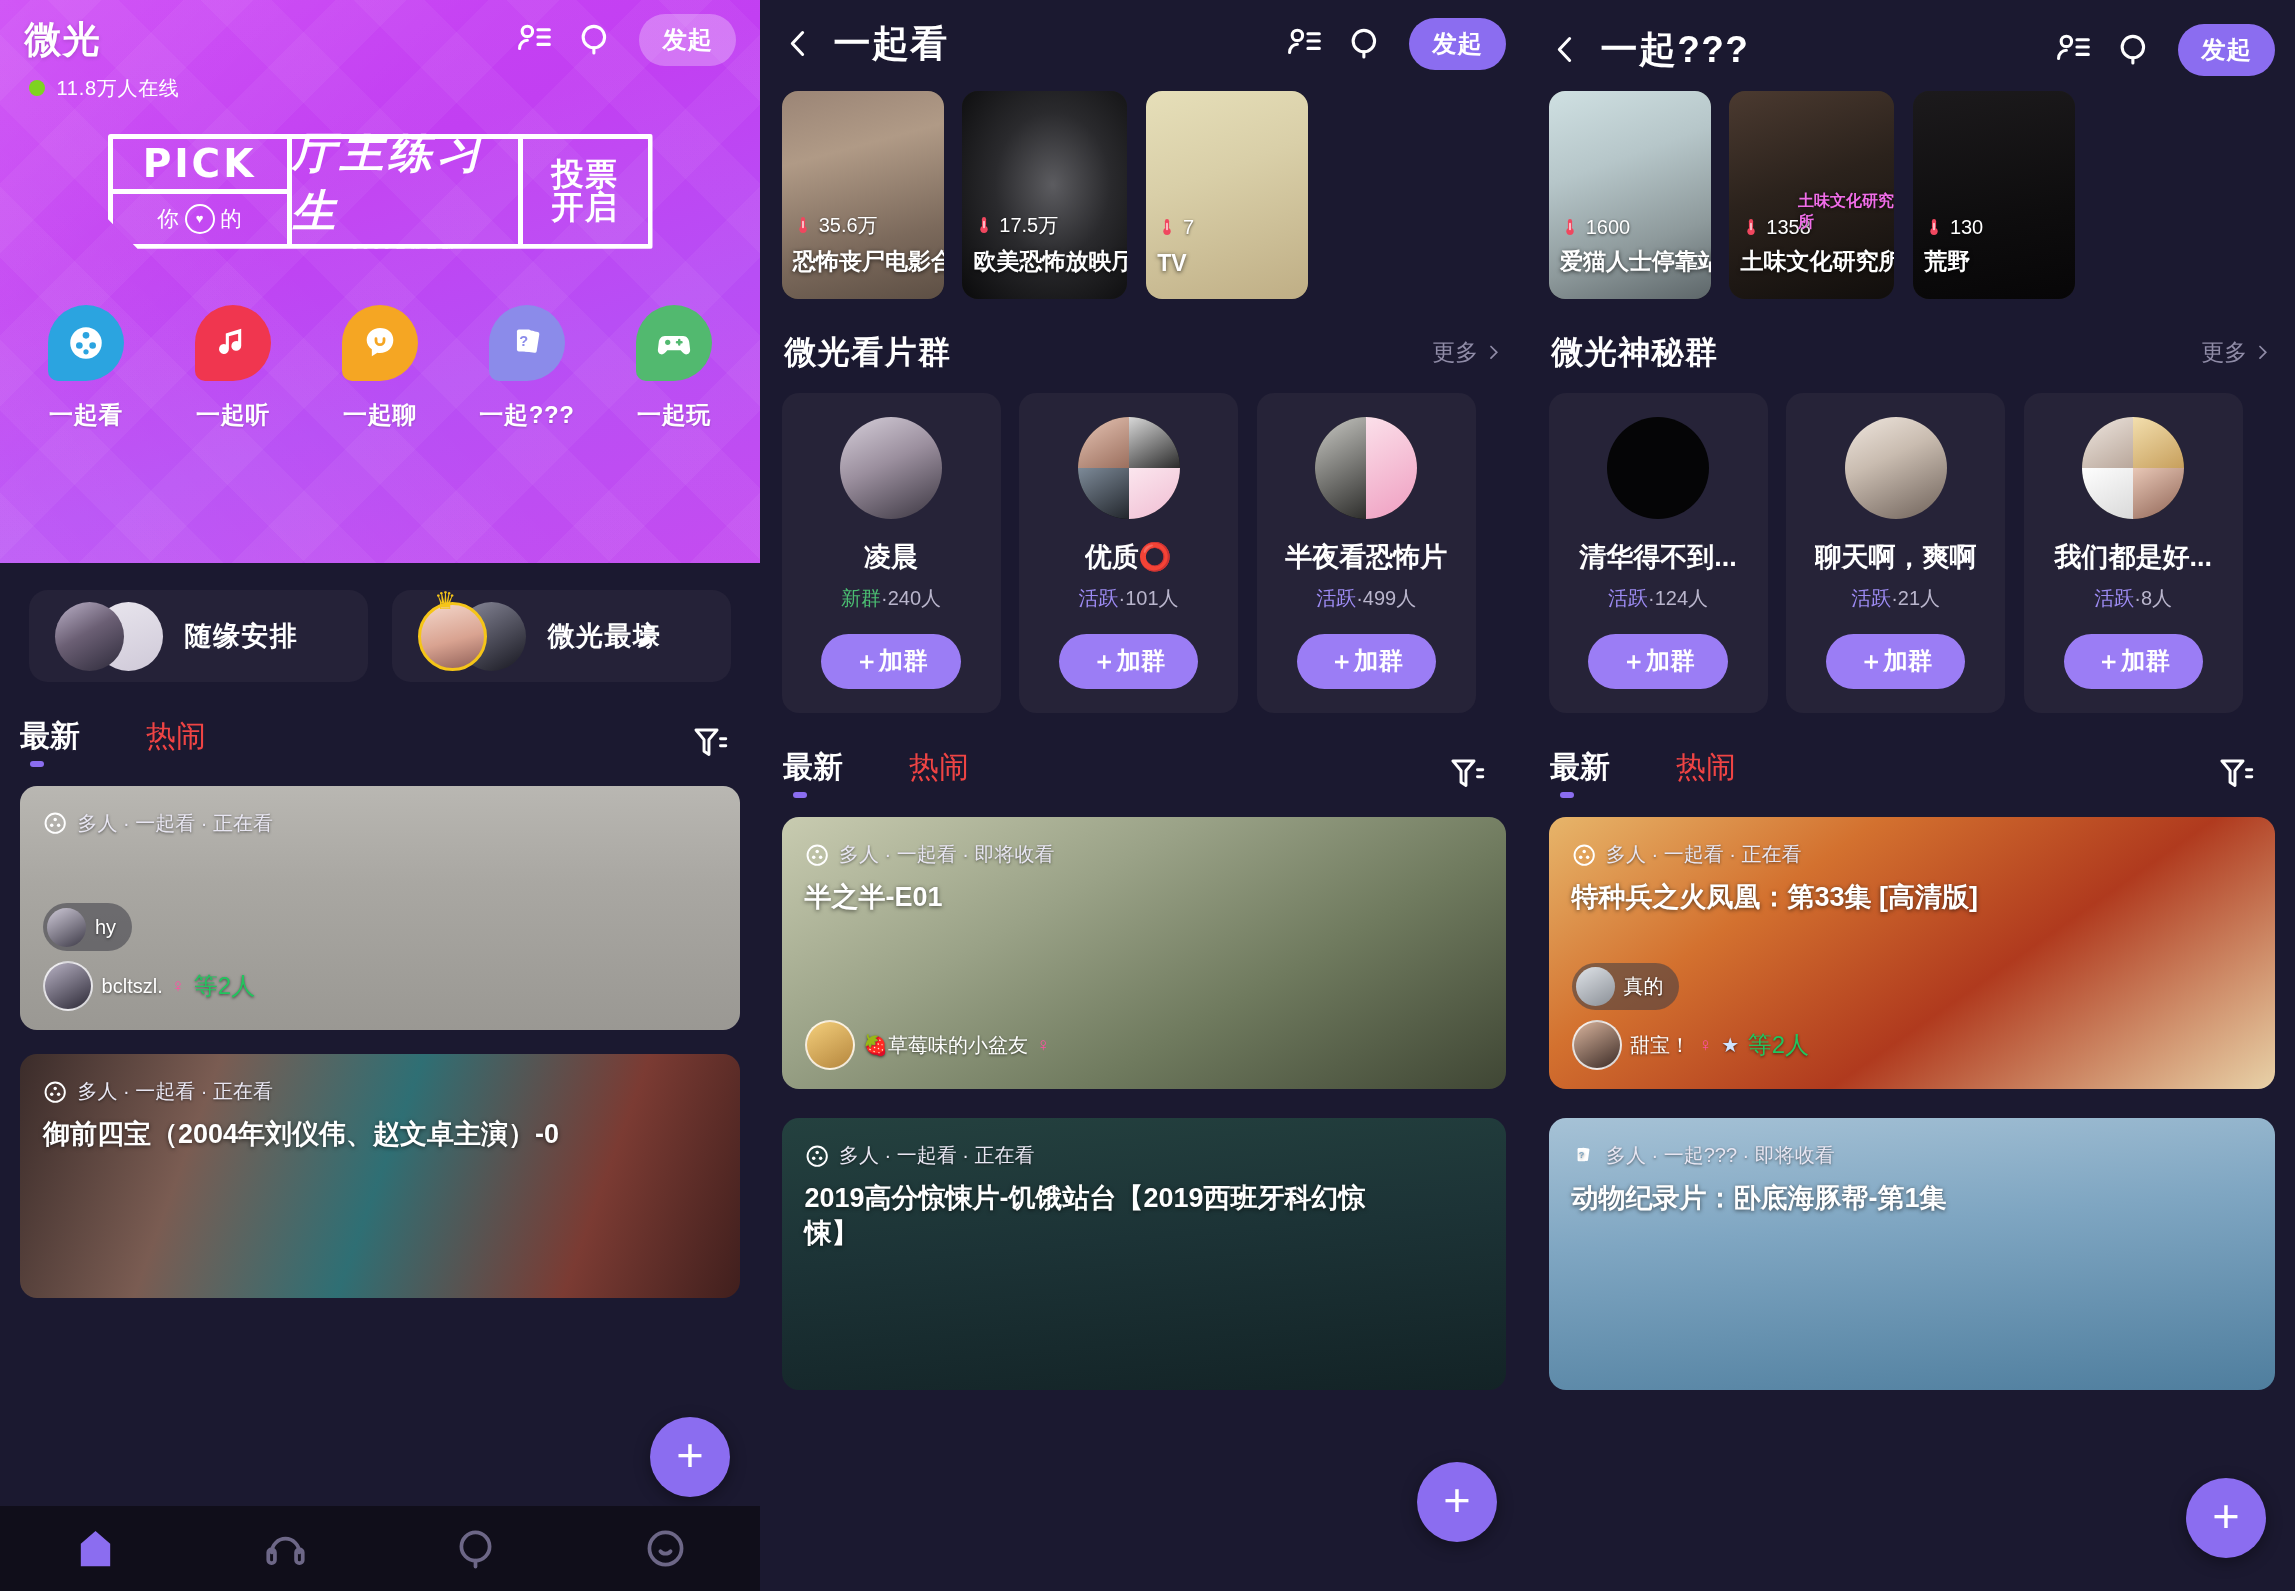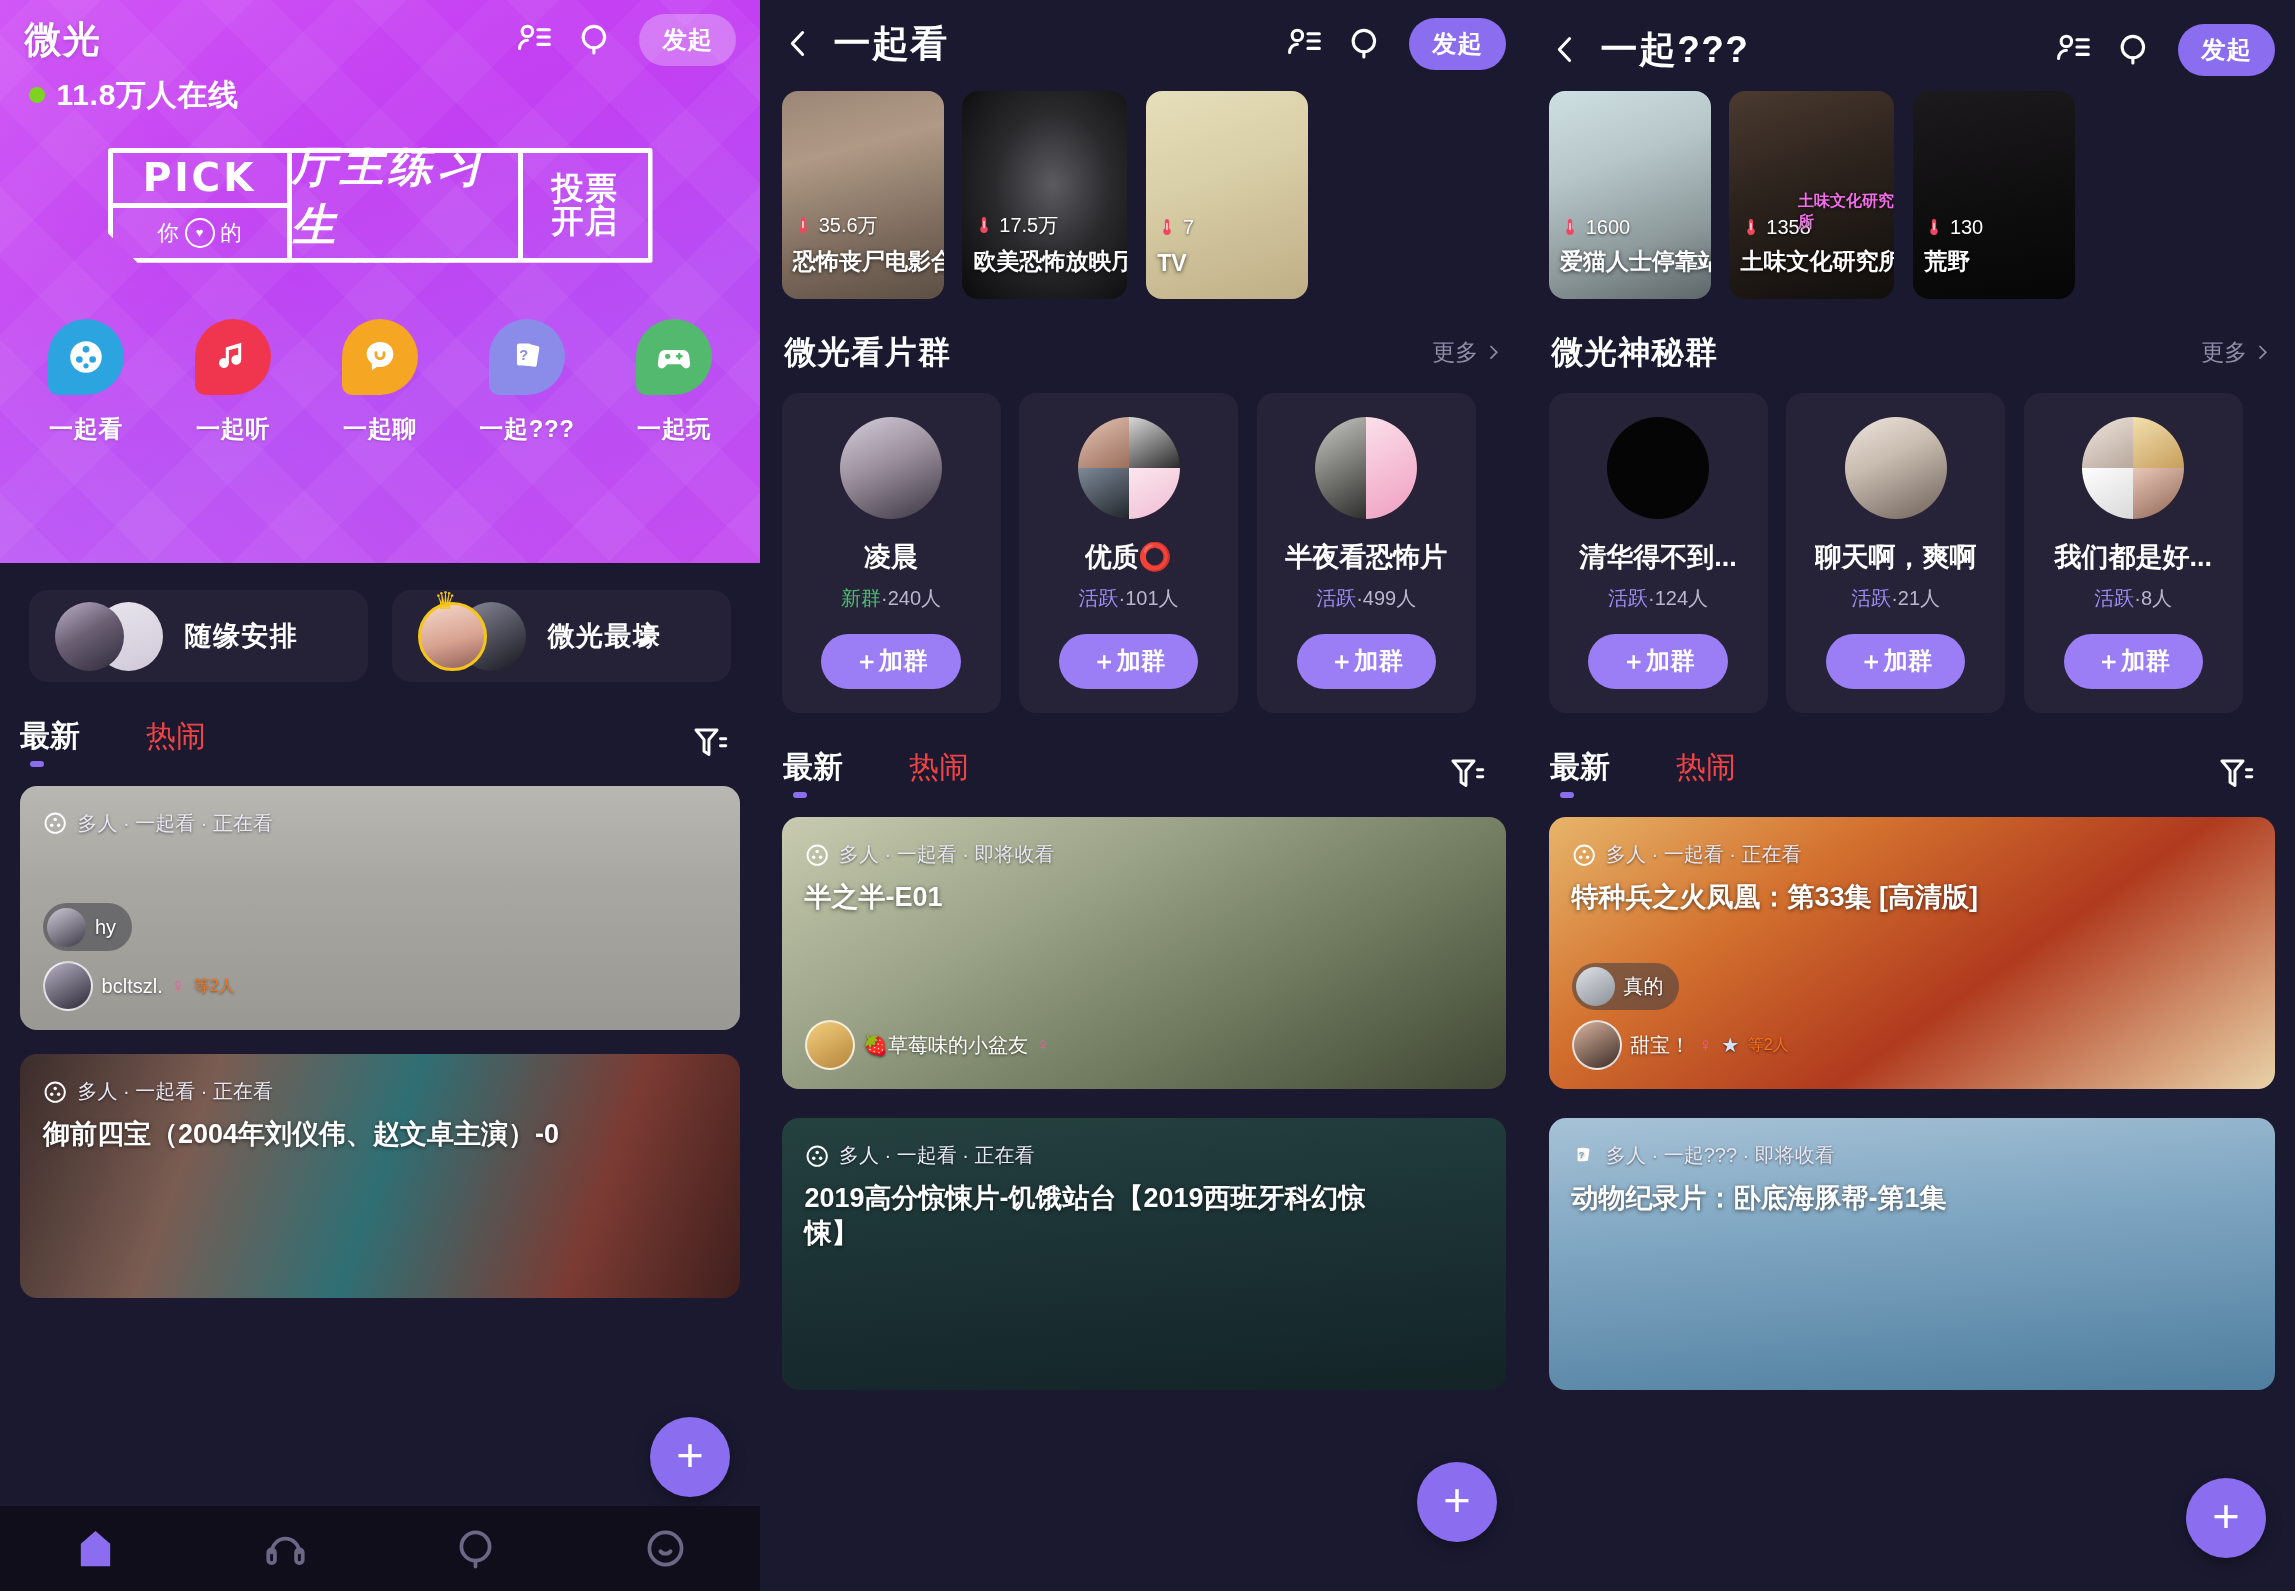--- a/index.html
+++ b/index.html
@@ -37,21 +37,21 @@
   .topspacer { flex:1; }
   .ic { width:44px; height:44px; display:inline-flex; align-items:center; justify-content:center; margin-left:16px;}
   .ic svg { display:block; }
   .btn-launch {
     margin-left:21.5px; background:rgba(255,255,255,.28);
     border-radius:26px; padding:10px 23px; font-size:24.4px; font-weight:bold;
     color:#fff; letter-spacing:0.7px;
   }
   .online { position:relative; z-index:3; display:flex; align-items:center; gap:11.5px; padding:5.7px 0 0 29px; }
   .dot-green { width:16px; height:16px; border-radius:50%; background:#7ed321; display:block; }
-  .online-txt { font-size:30px; color:#fff; letter-spacing:0.7px;font-weight:bold; }
+  .online-txt { font-size:20px; color:#fff; letter-spacing:0.7px; }
 
   .pickbanner {
     position:relative; z-index:3; margin:32px auto 0 auto; width:545px; height:115px;
     border:5.7px solid #fff; border-radius:2.9px;
     display:flex; align-items:stretch;
     background:rgba(255,255,255,.03);
     clip-path: polygon(0 0, 100% 0, 100% 100%, 30px 100%, 0 calc(100% - 30px));
   }
   .pb-left { flex:0 0 179px; border-right:5.7px solid #fff; display:flex; flex-direction:column; }
   .pb-pick { flex:1; display:flex; align-items:center; justify-content:center;
@@ -101,21 +101,21 @@
            font-size:20px; color:#e8e6f2; text-shadow:0 0.7px 2.9px rgba(0,0,0,.55); }
   .ftitle { position:relative; z-index:2; padding:11.5px 108px 0 23px; font-size:27px; font-weight:bold;
             color:#fff; line-height:1.3; text-shadow:0 1.4px 4.3px rgba(0,0,0,.6); }
   .fwatchers { position:absolute; z-index:3; left:23px; bottom:18.6px; }
   .wrow { display:flex; align-items:center; gap:8.6px; margin-top:10px; }
   .wchip { display:flex; align-items:center; gap:8.6px; background:rgba(60,60,70,.55);
            border-radius:29px; padding:4.3px 16px 4.3px 4.3px; }
   .wav { width:39px; height:39px; border-radius:50%; background-size:cover; background-position:center; }
   .wav.big { width:50px; height:50px; border:2.2px solid rgba(255,255,255,.8); }
   .wname { font-size:20px; color:#fff; text-shadow:0 0.7px 2.9px rgba(0,0,0,.6); }
-  .wmore { font-size:16px; color:#f97316; text-shadow:0 0.7px 2.9px rgba(0,0,0,.6); }
+  .wmore { font-size:24px; color:#22c55e; text-shadow:0 0.7px 2.9px rgba(0,0,0,.6); }
   .badge-f { color:#ff4fa3; font-size:18.6px; }
 
   .fab { position:absolute; right:30px; bottom:95px; width:80px; height:80px; border-radius:50%;
          background:#8b6df0; display:flex; align-items:center; justify-content:center;
          box-shadow:0 4.3px 16px rgba(0,0,0,.35); z-index:20; }
   .fab span { font-size:47px; line-height:1; color:#fff; font-weight:300; margin-top:-4.3px; }
 
   .bottomnav { position:absolute; left:0; right:0; bottom:0; height:86px; background:#100e1a;
                display:flex; align-items:center; justify-content:space-around; z-index:25; }
 

